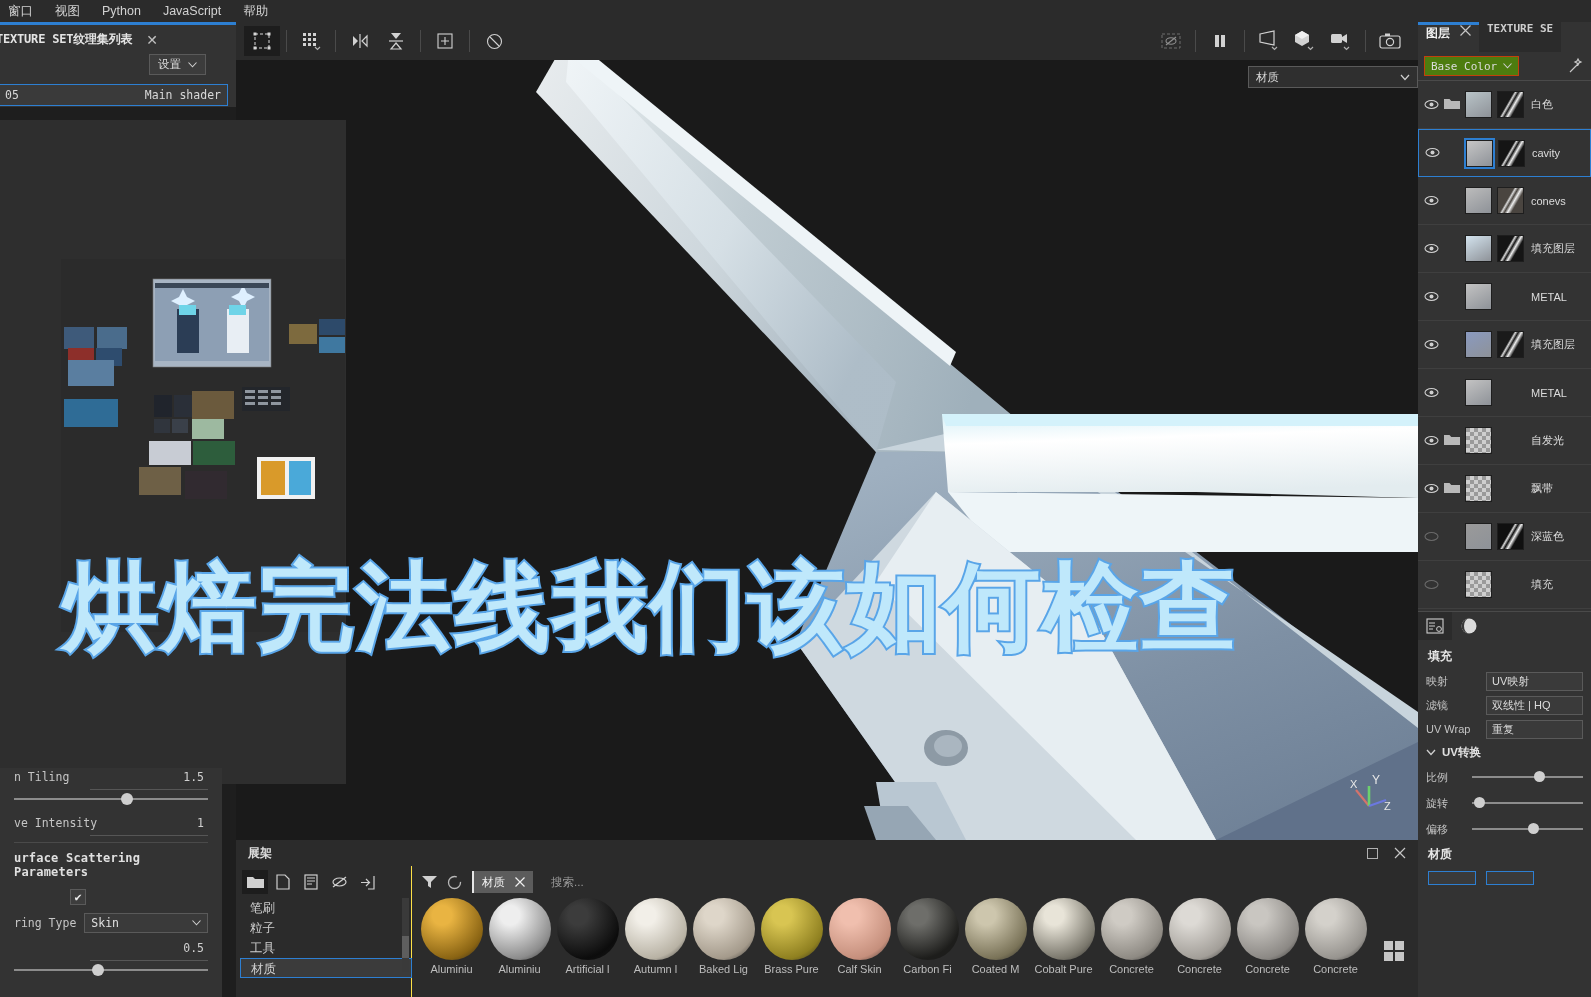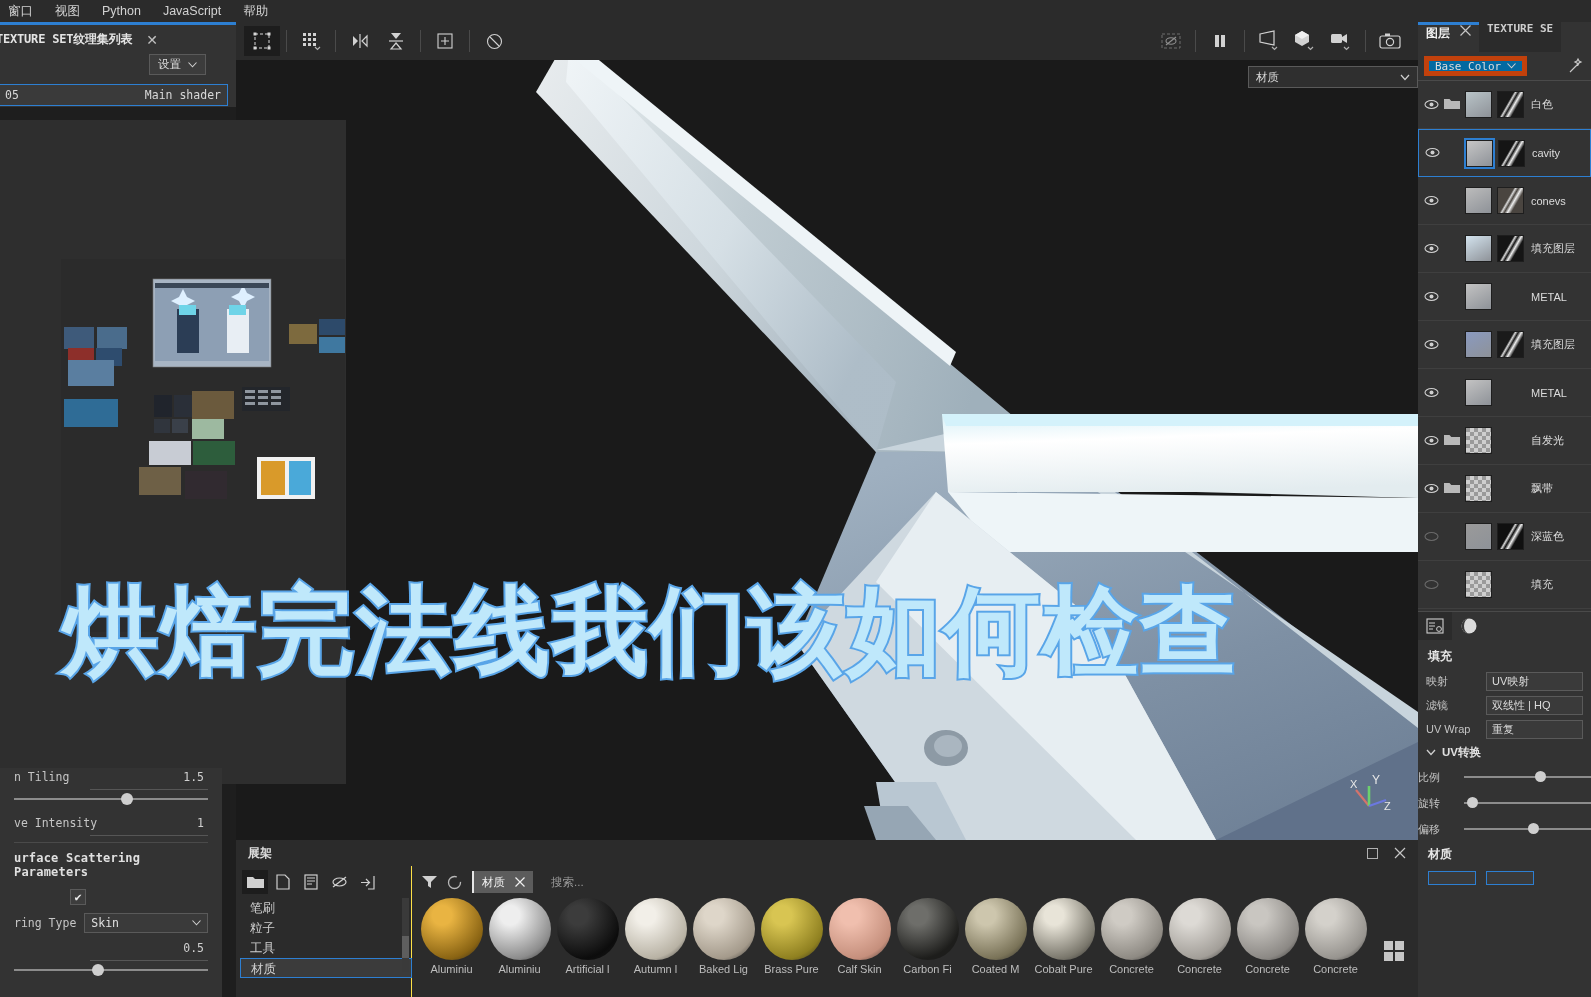--- a/index.html
+++ b/index.html
@@ -109,21 +109,21 @@
 
   
   .overlay { position: absolute; left: 0; top: 0; width: 1591px; height: 997px; z-index: 35; pointer-events: none; }
   .ovline {
     position: absolute; color: #bfe8fb; font-weight: bold;
     font-family: "DejaVu Sans", sans-serif;
     -webkit-text-stroke: 4px #59a5e8; paint-order: stroke fill;
     letter-spacing: 2px; white-space: nowrap;
   }
   .ovline1 { left: 475px; top: 432px; font-size: 86px; }
-  .ovline2 { left: 62px; top: 568px; font-size: 96px; }
+  .ovline2 { left: 62px; top: 544px; font-size: 96px; }
 
   
   .shelf {
     position: absolute; left: 236px; top: 840px; width: 1182px; height: 157px;
     background: #2b2b2b; z-index: 30;
   }
   .shelf-title {
     height: 26px; display: flex; align-items: center; padding: 0 12px;
     font-size: 12px; color: #e0e0e0; font-weight: bold;
   }
@@ -162,21 +162,21 @@
   .rightpanel {
     position: absolute; left: 1418px; top: 22px; width: 173px; height: 975px;
     background: #333333; z-index: 30;
   }
   .rp-tabs { display: flex; height: 30px; align-items: stretch; }
   .rp-tab { display: flex; align-items: flex-start; gap: 10px; padding: 0 8px; font-size: 12px; color: #cfcfcf; }
   .rp-tab.sel { background: #333; border-top: 3px solid #2d7fd2; color: #f0f0f0; font-weight: bold; }
   .rp-tab.alt { background: #2b2b2b; font-family: "DejaVu Sans Mono", monospace; font-size: 11px; font-weight: bold; }
   .rp-ctrlrow { display: flex; align-items: center; height: 28px; padding: 0 6px; gap: 6px; }
   .basecolor {
-    border: 5px solid #c2410c; background: #0369a1; color: #dcdcdc;
+    border: 1px solid #c2410c; background: #4d7c0f; color: #dcdcdc;
     font-family: "DejaVu Sans Mono", monospace; font-size: 11px;
     height: 20px; display: flex; align-items: center; gap: 6px; padding: 0 6px;
   }
   .layerlist { border-top: 1px solid #4a4a4a; }
   .layer {
     display: flex; align-items: center; height: 48px; gap: 5px;
     border-bottom: 1px solid #3f3f3f; padding-left: 6px; position: relative;
   }
   .layer.sel { border: 1px solid #2d7fd2; }
   .eye { width: 15px; color: #cfcfcf; flex: 0 0 15px; }
@@ -193,21 +193,21 @@
   .ptab { width: 34px; display: flex; align-items: center; justify-content: center; color: #cfcfcf; }
   .ptab.sel { background: #2b2b2b; }
   .ptitle { font-size: 12px; color: #e6e6e6; font-weight: bold; padding: 8px 10px 4px; }
   .prp { display: flex; align-items: center; height: 24px; padding: 0 8px; gap: 8px; }
   .prp .k { width: 52px; font-size: 11px; color: #c4c4c4; }
   .prp .v {
     flex: 1; height: 19px; border: 1px solid #5a5a5a; background: #3a3a3a;
     color: #dcdcdc; font-size: 11px; display: flex; align-items: center; padding: 0 5px;
   }
   .subhdr { display: flex; align-items: center; gap: 6px; font-size: 11.5px; color: #e0e0e0; font-weight: bold; padding: 4px 8px; }
-  .sl { display: flex; align-items: center; height: 26px; padding: 0 0; gap: 8px; }
+  .sl { display: flex; align-items: center; height: 26px; padding: 0 8px; gap: 8px; }
   .sl .k { width: 38px; font-size: 11px; color: #c4c4c4; }
   .sl .trackwrap { flex: 1; position: relative; height: 12px; }
   .sl .track { position: absolute; left: 0; right: 0; top: 5px; height: 2px; background: #8c8c8c; }
   .sl .knob { position: absolute; top: 0; width: 11px; height: 11px; border-radius: 50%; background: #cfcfcf; }
   .matbtns { display: flex; gap: 10px; padding: 4px 10px; }
   .matbtn { width: 48px; height: 14px; border: 1px solid #2d7fd2; background: #3a3a3a; }
 </style>
 </head>
 <body>
 

